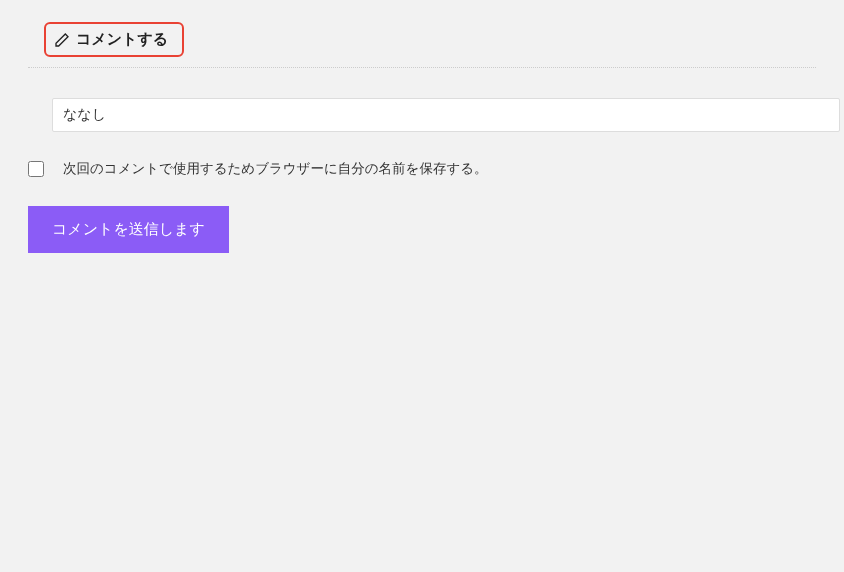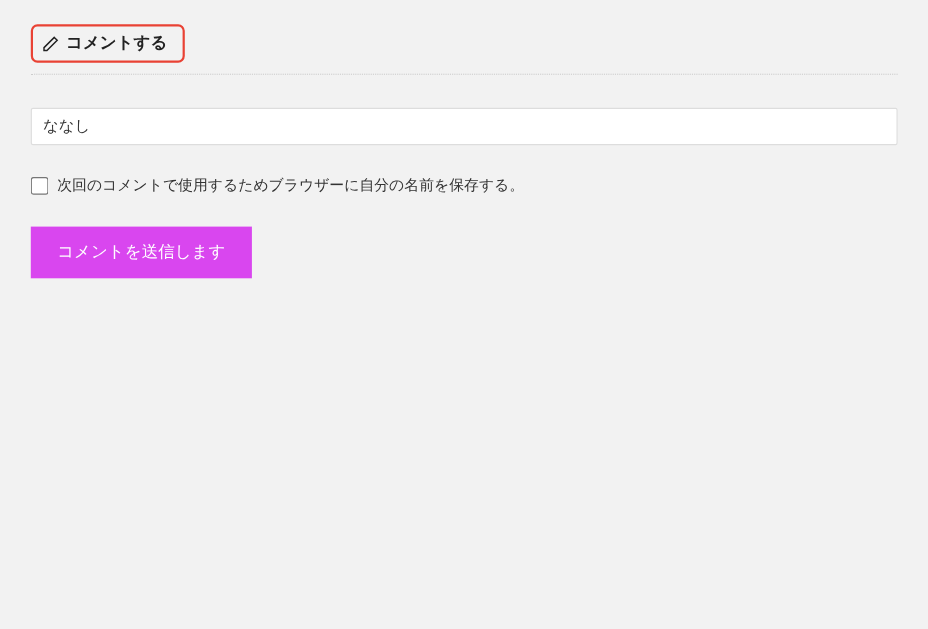--- a/index.html
+++ b/index.html
@@ -25,20 +25,21 @@
       margin-bottom: 30px;
     }
     .heading-box {
       display: inline-flex;
       align-items: center;
       border: 2px solid #e94234;
       border-radius: 6px;
       padding: 6px 14px 6px 8px;
       background: #f2f2f2;
       gap: 6px;
+      margin-left: 16px;
     }
     .heading-box .icon {
       display: inline-block;
       width: 16px;
       height: 16px;
     }
     .heading-box .title {
       font-weight: bold;
       font-size: 15px;
       color: #222;
@@ -54,52 +55,53 @@
     }
     .text-input {
       width: 100%;
       padding: 8px 10px;
       border: 1px solid #ddd;
       border-radius: 2px;
       background: #fff;
       font-size: 14px;
       font-family: inherit;
       color: #333;
+      margin-left: 24px;
     }
     .textarea-input {
       width: 100%;
       height: 210px;
       padding: 8px 10px;
       border: 1px solid #ddd;
       border-radius: 2px;
       background: #fff;
       font-size: 14px;
       font-family: inherit;
       resize: vertical;
     }
     .checkbox-row {
       display: flex;
       align-items: center;
-      gap: 8px;
+      gap: 19px;
       margin-top: 28px;
       margin-bottom: 28px;
     }
     .checkbox-row input[type="checkbox"] {
       width: 16px;
       height: 16px;
       accent-color: #999;
       cursor: pointer;
     }
     .checkbox-row label {
       font-size: 13.5px;
       color: #333;
       cursor: pointer;
     }
     .submit-button {
-      background: #d946ef;
+      background: #8b5cf6;
       color: #fff;
       border: none;
       padding: 14px 24px;
       font-size: 15px;
       cursor: pointer;
       font-family: inherit;
     }
   </style>
 </head>
 <body>

